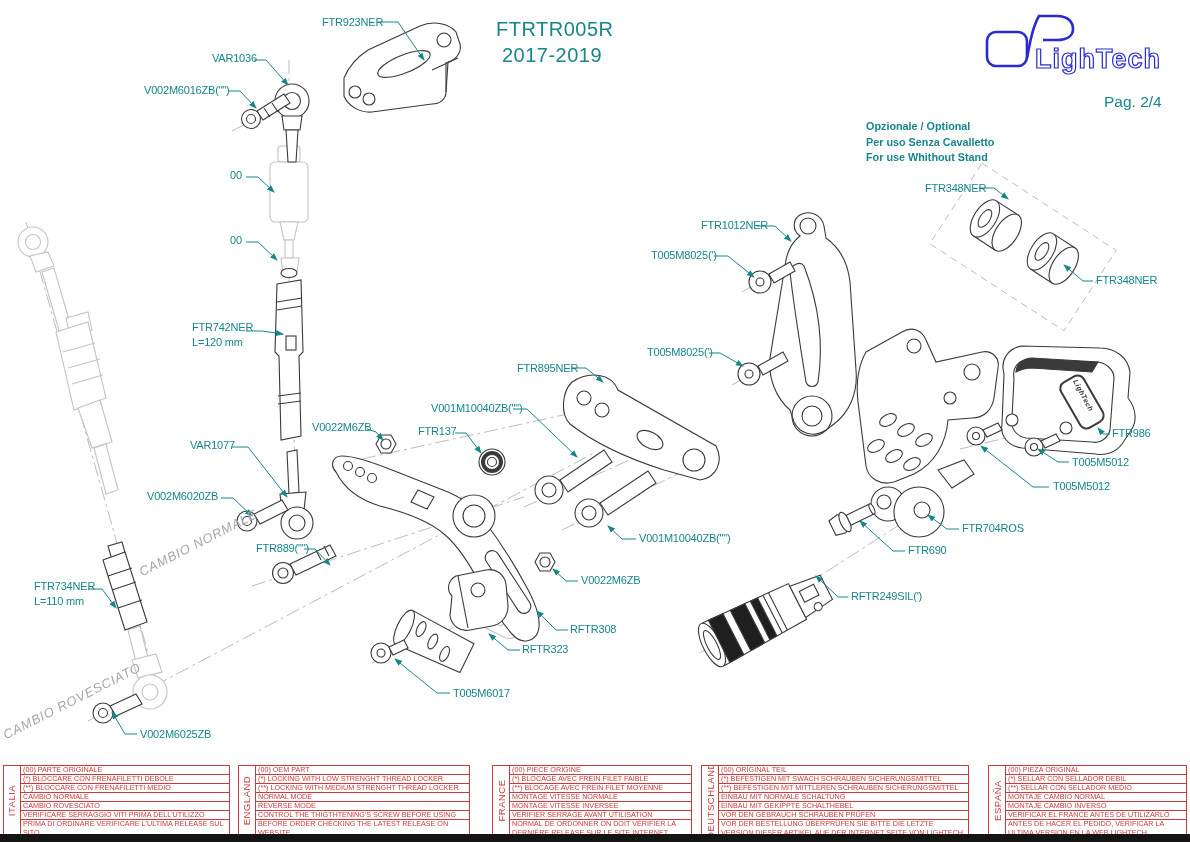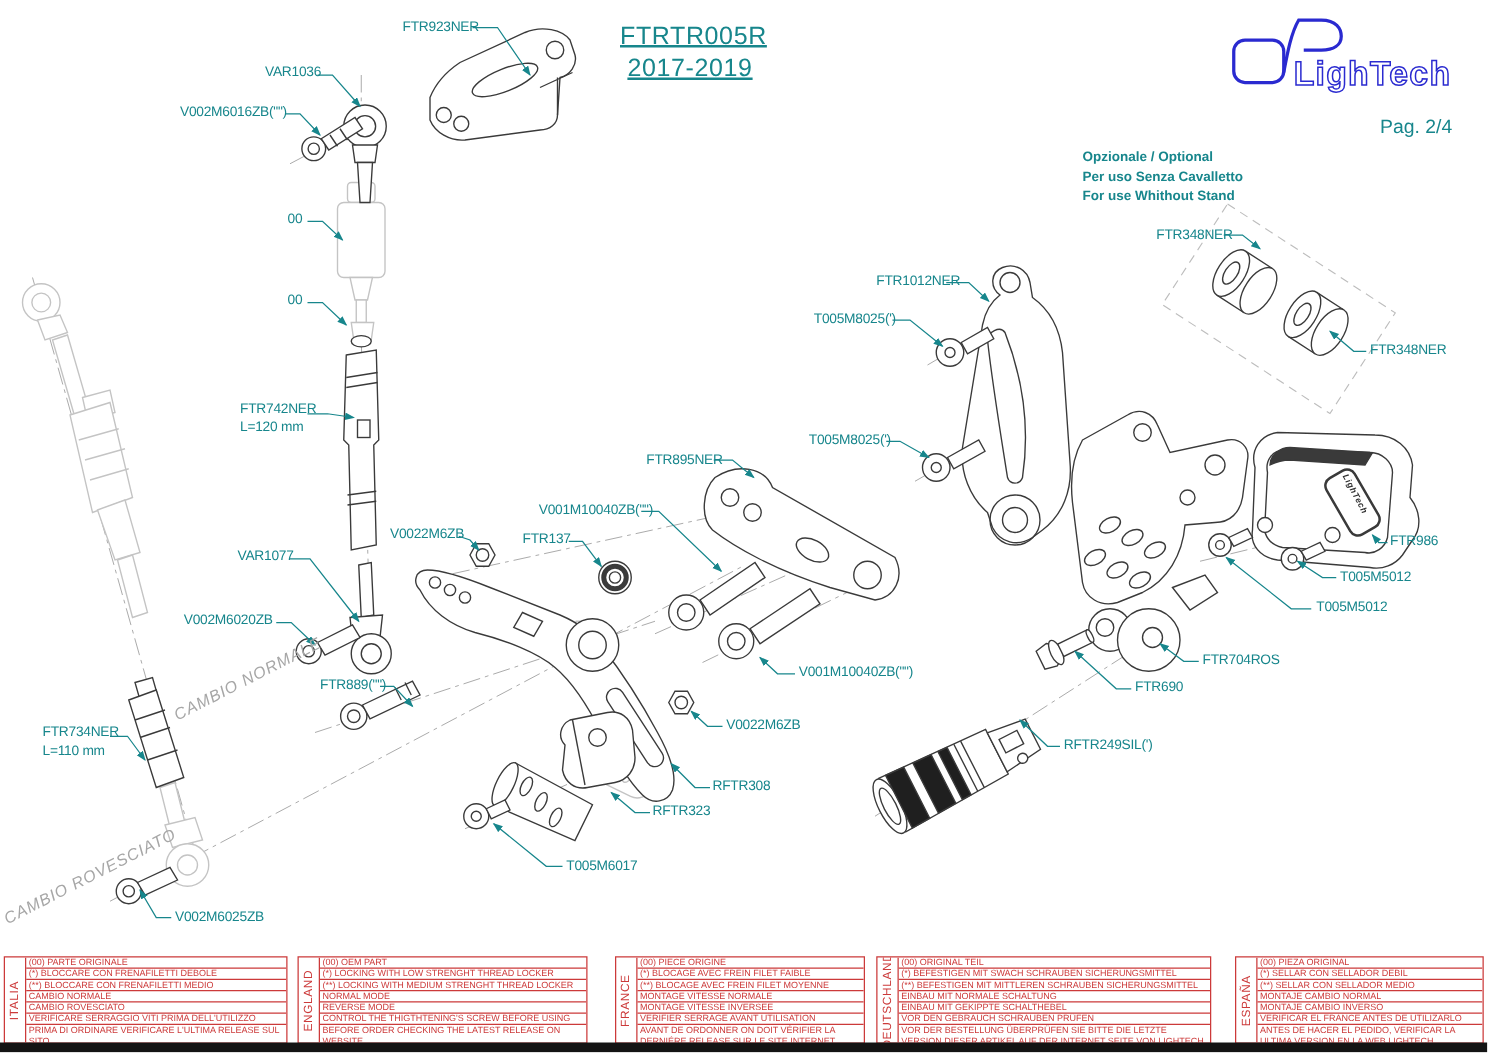--- a/index.html
+++ b/index.html
@@ -3,21 +3,21 @@
 <meta charset="utf-8">
 <style>
   html,body{margin:0;padding:0;background:#fff;}
   #page{position:relative;width:1190px;height:842px;background:#ffffff;overflow:hidden;
         font-family:"Liberation Sans","DejaVu Sans",sans-serif;}
   svg{position:absolute;left:0;top:0;}
   .part-label{position:absolute;color:#17868c;font-size:11px;line-height:15px;
               white-space:nowrap;letter-spacing:-0.2px;}
   .part-label .sub{display:block;}
   .doc-title{position:absolute;left:496px;top:16px;width:112px;text-align:center;
-             color:#17868c;font-size:20px;line-height:26px;letter-spacing:0.5px;text-decoration:underline;}
+             color:#17868c;font-size:20px;line-height:26px;letter-spacing:0.5px;}
   .page-num{position:absolute;left:1104px;top:93px;color:#17868c;font-size:15.5px;}
   .opt-note{position:absolute;left:866px;top:119px;color:#17868c;font-size:10.8px;line-height:15.5px;font-weight:bold;}
   .rot-label{position:absolute;color:#a6a6a6;font-style:italic;font-size:13px;letter-spacing:0.8px;
              white-space:nowrap;transform:rotate(-27deg);transform-origin:0 50%;}
   .heel-logo{position:absolute;left:1066px;top:392px;color:#2e2e2e;font-size:7px;font-style:italic;
              font-weight:bold;transform:rotate(62deg);letter-spacing:0.5px;}
   .lang-table{position:absolute;top:765px;height:70px;border:1px solid #cc3a3a;display:flex;
               background:#fff;box-sizing:border-box;overflow:hidden;}
   .tbl-lang{width:16px;border-right:1px solid #cc3a3a;display:flex;align-items:center;
             justify-content:center;flex:none;}
@@ -391,21 +391,21 @@
   <div class="tbl-lang">
         <span>FRANCE</span>
       </div>
   <div class="tbl-rows">
     <div class="tbl-row">(00) PIECE ORIGINE</div>
     <div class="tbl-row">(*)  BLOCAGE AVEC FREIN FILET FAIBLE</div>
     <div class="tbl-row">(**)  BLOCAGE AVEC FREIN FILET MOYENNE</div>
     <div class="tbl-row">MONTAGE VITESSE NORMALE</div>
     <div class="tbl-row">MONTAGE VITESSE INVERSEE</div>
     <div class="tbl-row">VERIFIER SERRAGE AVANT UTILISATION</div>
-    <div class="tbl-row last">AVANT DE ORDONNER ON DOIT VÉRIFIER LA DERNIÉRE RELEASE SUR LE SITE INTERNET</div>
+    <div class="tbl-row last">NORMAL DE ORDONNER ON DOIT VÉRIFIER LA DERNIÉRE RELEASE SUR LE SITE INTERNET</div>
   </div>
 </div>
 <div class="lang-table" style="left:701px;width:268px">
   <div class="tbl-lang">
         <span>DEUTSCHLAND</span>
       </div>
   <div class="tbl-rows">
     <div class="tbl-row">(00) ORIGINAL TEIL</div>
     <div class="tbl-row">(*)  BEFESTIGEN MIT SWACH SCHRAUBEN SICHERUNGSMITTEL</div>
     <div class="tbl-row">(**)  BEFESTIGEN MIT MITTLEREN SCHRAUBEN SICHERUNGSMITTEL</div>

